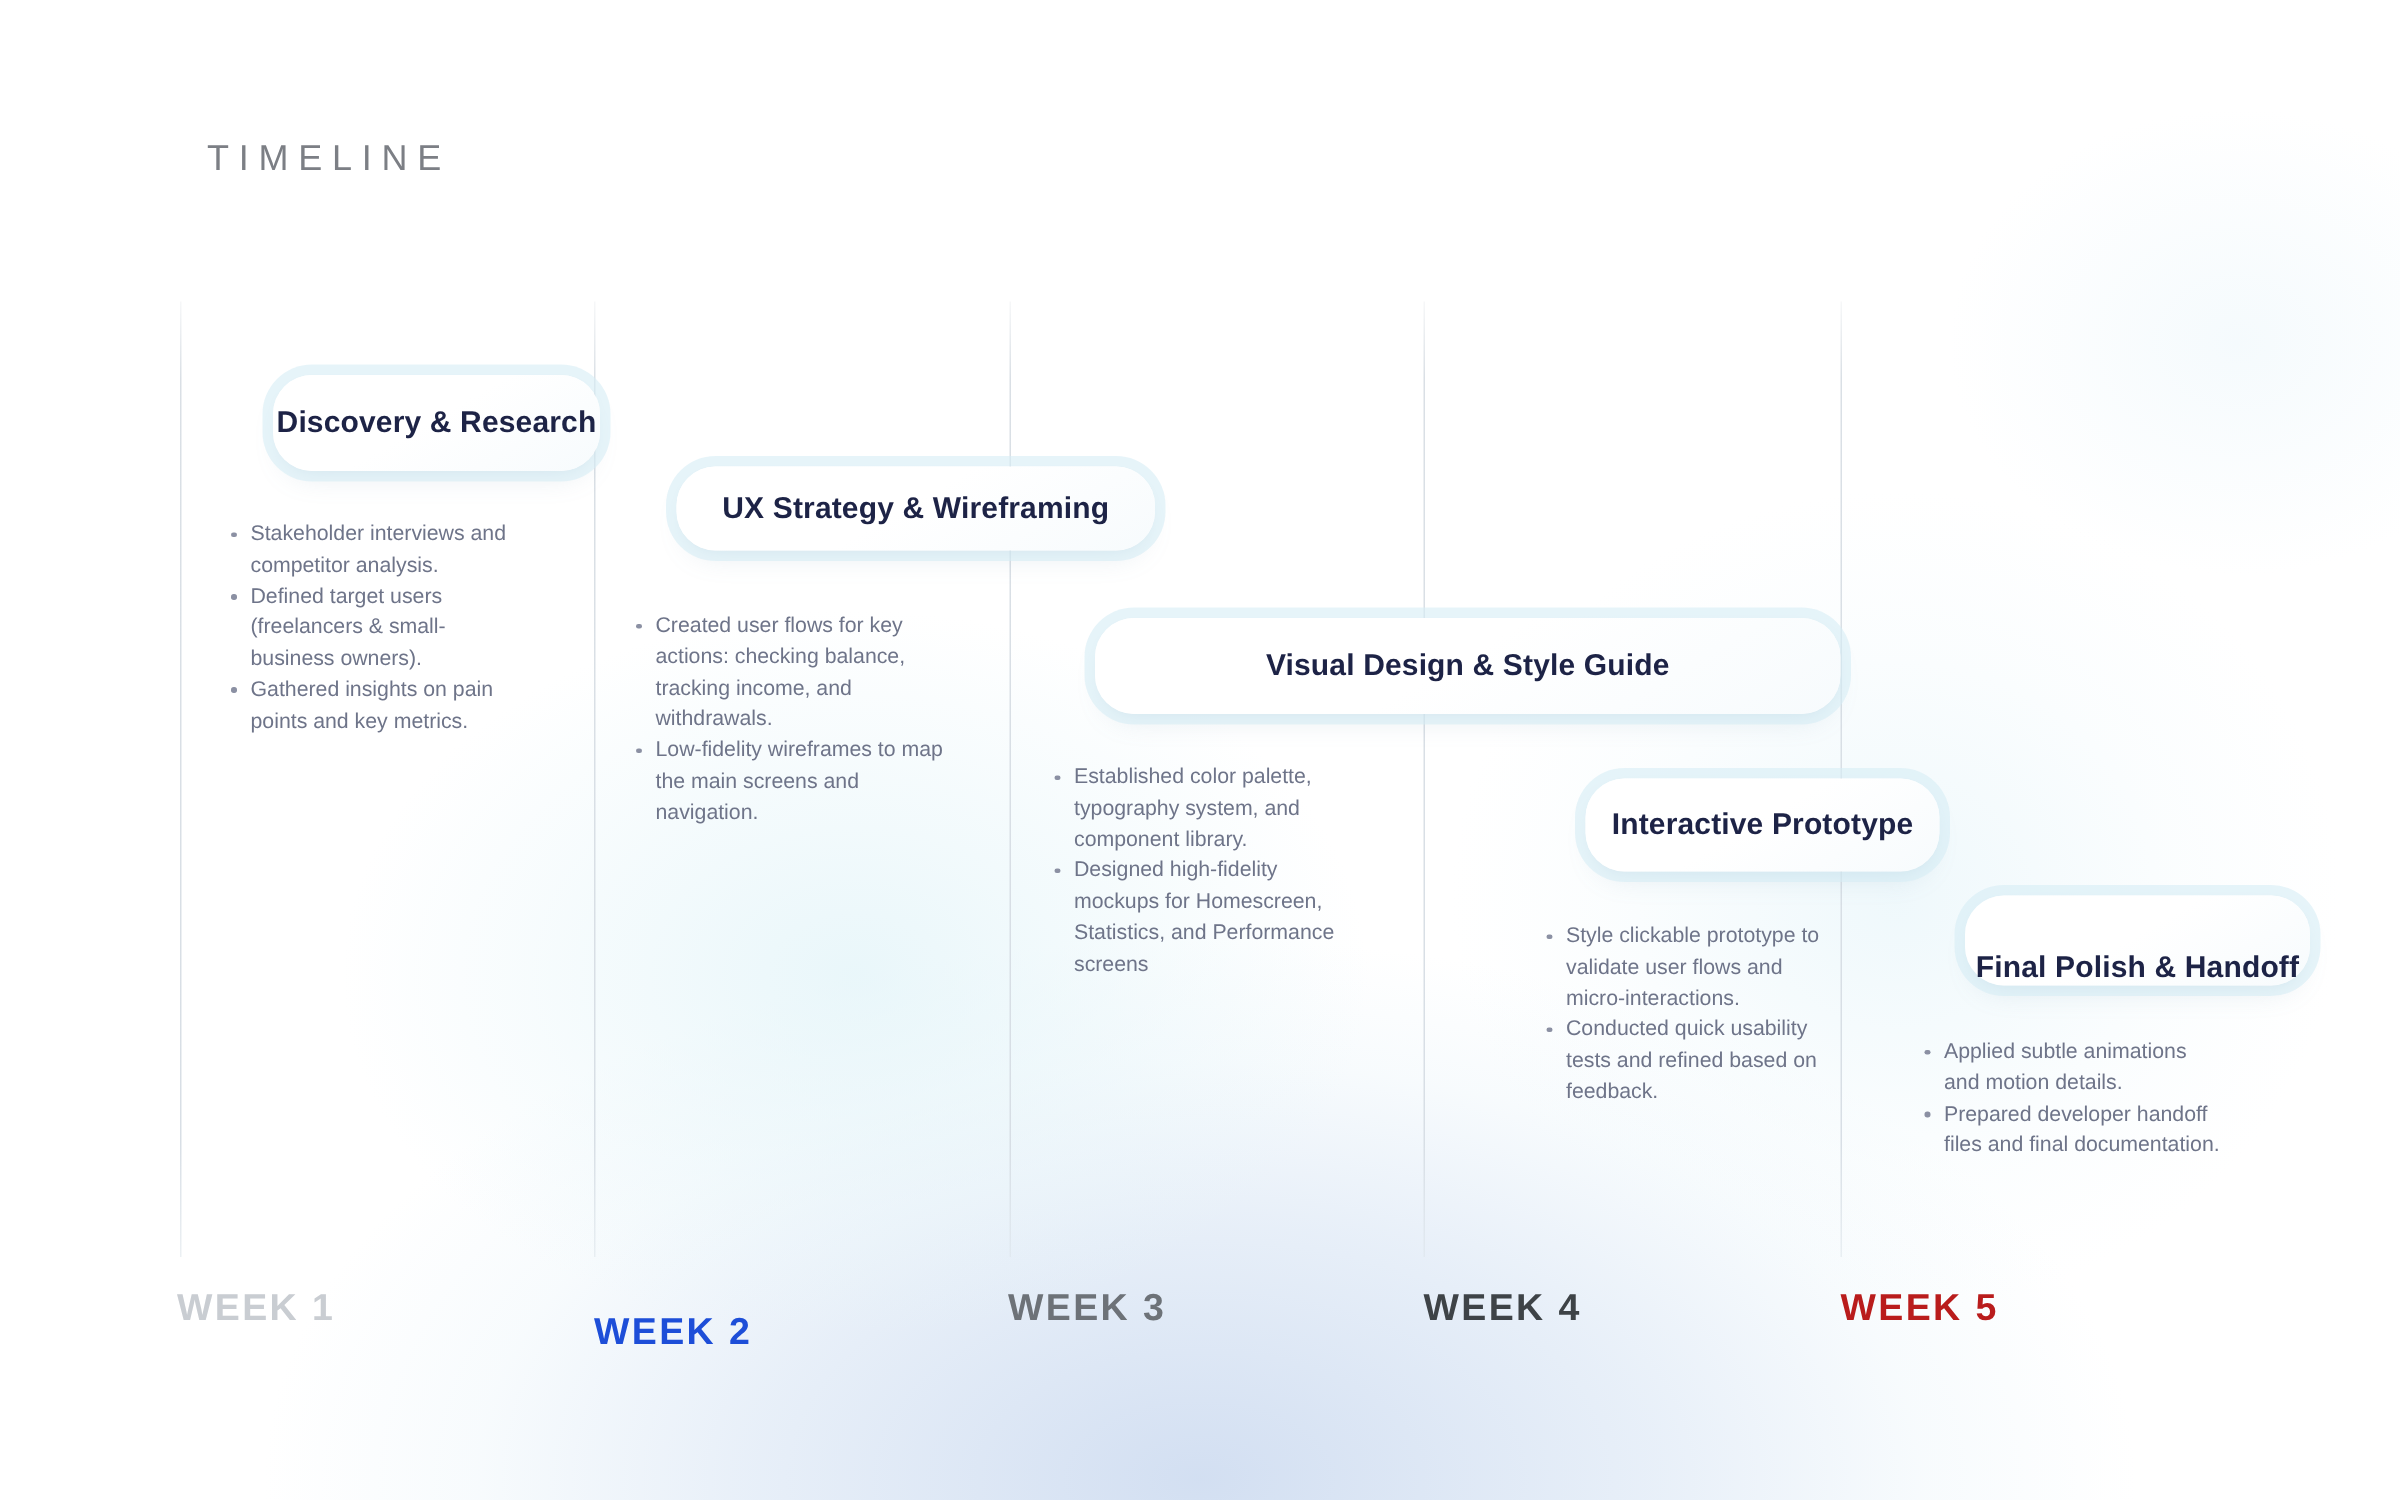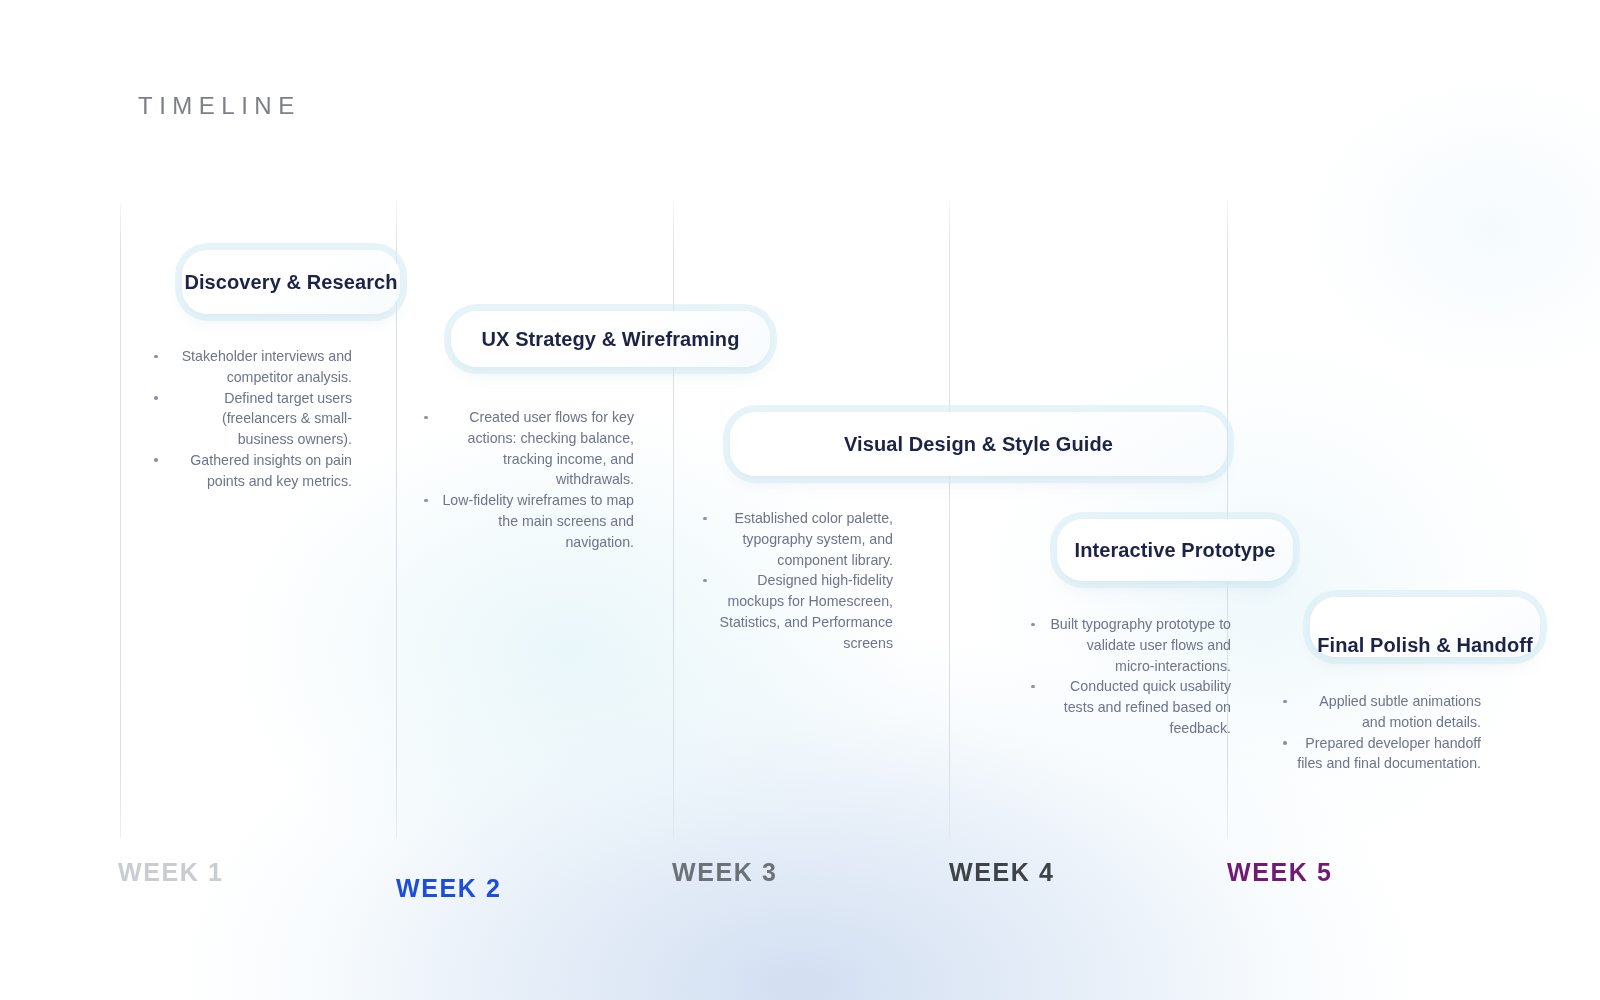--- a/index.html
+++ b/index.html
@@ -137,21 +137,20 @@
     padding: 0;
     list-style: none;
   }
   .bullets li {
     position: relative;
     padding-left: 15px;
     font-size: 14.2px;
     line-height: 20.8px;
     color: #6e7489;
     margin-bottom: 0px;
-    text-align: right;
   }
   .bullets li::before {
     content: "";
     position: absolute;
     left: 2px;
     top: 8.5px;
     width: 3.6px;
     height: 3.6px;
     border-radius: 50%;
     background: #8b90a3;
@@ -174,21 +173,21 @@
       <div class="divider" style="left: 396px;"></div>
       <div class="divider" style="left: 673px;"></div>
       <div class="divider" style="left: 949px;"></div>
       <div class="divider" style="left: 1227px;"></div>
     </div>
   <div id="weeks-layer">
       <div class="week-label" style="left: 118px; color: rgb(201, 205, 210);">WEEK 1</div>
       <div class="week-label" style="left: 396px; color: #1d4ed8; margin-top: 16px;">WEEK 2</div>
       <div class="week-label" style="left: 672px; color: rgb(109, 114, 120);">WEEK 3</div>
       <div class="week-label" style="left: 949px; color: rgb(62, 67, 71); text-align: center;">WEEK 4</div>
-      <div class="week-label" style="left: 1227px; color: #701a75;">WEEK 5</div>
+      <div class="week-label" style="left: 1227px; color: #b91c1c;">WEEK 5</div>
     </div>
   <div id="milestones-layer">
       <div class="milestone">
         <div class="card" style="position: absolute; left: 148px; top: 250px; width: 218px; height: 64px;">
           <div class="card-title">Discovery &amp; Research</div>
         </div>
         <ul class="bullets" style="left: 152px; top: 346px; width: 200px;">
           <li>Stakeholder interviews and competitor analysis.</li>
           <li>Defined target users (freelancers &amp; small-business owners).</li>
           <li>Gathered insights on pain points and key metrics.</li>
@@ -210,21 +209,21 @@
         <ul class="bullets" style="left: 701px; top: 508px; width: 192px;">
           <li>Established color palette, typography system, and component library.</li>
           <li>Designed high-fidelity mockups for Homescreen, Statistics, and Performance screens</li>
         </ul>
       </div>
       <div class="milestone">
         <div class="card" style="position: absolute; left: 1023px; top: 519px; width: 236px; height: 62px; align-items: center;">
           <div class="card-title">Interactive Prototype</div>
         </div>
         <ul class="bullets" style="left: 1029px; top: 614px; width: 202px;">
-          <li>Built typography prototype to validate user flows and micro-interactions.</li>
+          <li>Style clickable prototype to validate user flows and micro-interactions.</li>
           <li>Conducted quick usability tests and refined based on feedback.</li>
         </ul>
       </div>
       <div class="milestone">
         <div class="card" style="position: absolute; left: 1276px; top: 597px; width: 230px; height: 60px; align-items: flex-end;">
           <div class="card-title">Final Polish &amp; Handoff</div>
         </div>
         <ul class="bullets" style="left: 1281px; top: 691px; width: 200px;">
           <li>Applied subtle animations and motion details.</li>
           <li>Prepared developer handoff files and final documentation.</li>

